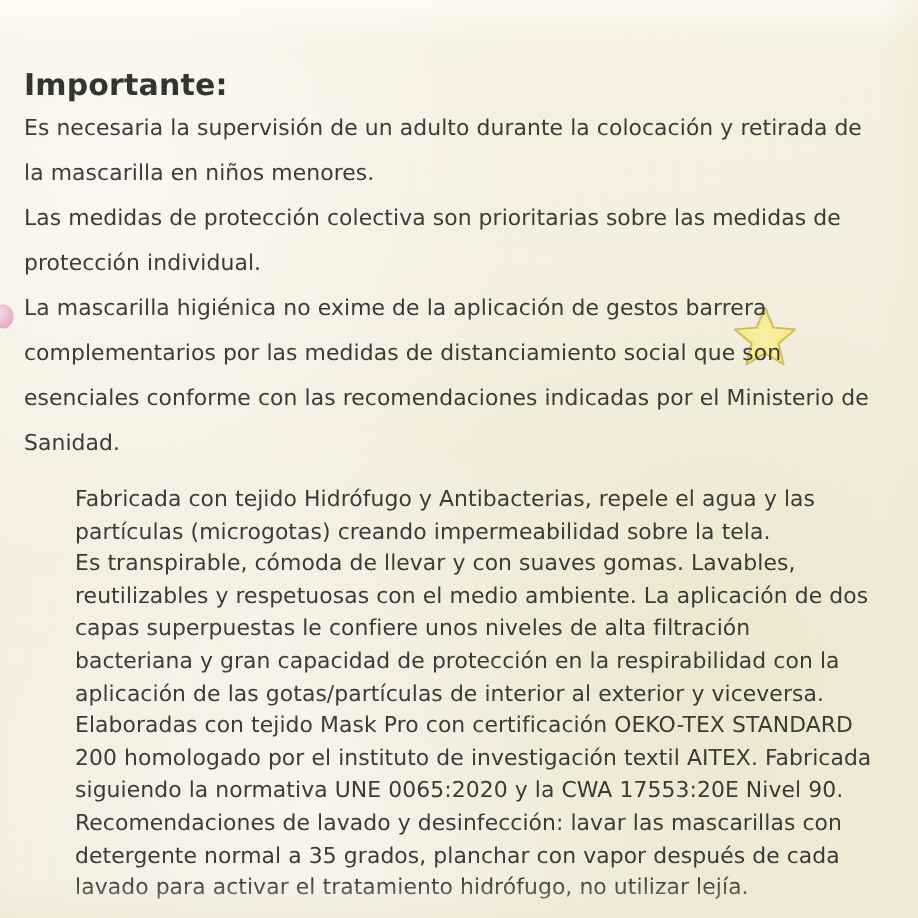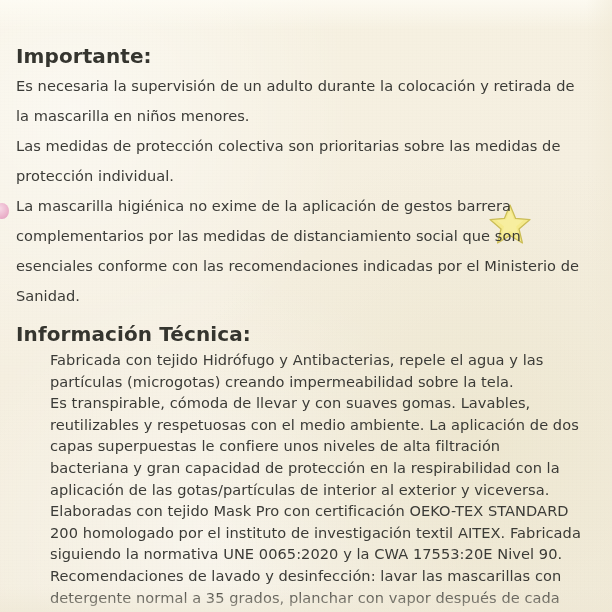--- a/index.html
+++ b/index.html
@@ -130,21 +130,20 @@
     <div class="section">
       <h2 class="heading">Importante:</h2>
       <p class="para">Es necesaria la supervisión de un adulto durante la colocación y retirada de la mascarilla en niños menores.</p>
       <p class="para">Las medidas de protección colectiva son prioritarias sobre las medidas de protección individual.</p>
       <p class="para">La mascarilla higiénica no exime de la aplicación de gestos barrera complementarios por las medidas de distanciamiento social que son esenciales conforme con las recomendaciones indicadas por el Ministerio de Sanidad.</p>
     </div>
 
     <div class="gap"></div>
 
     <div class="section tech-block">
-      <h2 class="heading">Información Técnica:</h2>
       <p class="para">Fabricada con tejido Hidrófugo y Antibacterias, repele el agua y las partículas (microgotas) creando impermeabilidad sobre la tela.</p>
       <p class="para">Es transpirable, cómoda de llevar y con suaves gomas. Lavables, reutilizables y respetuosas con el medio ambiente. La aplicación de dos capas superpuestas le confiere unos niveles de alta filtración bacteriana y gran capacidad de protección en la respirabilidad con la aplicación de las gotas/partículas de interior al exterior y viceversa.</p>
       <p class="para">Elaboradas con tejido Mask Pro con certificación OEKO-TEX STANDARD 200 homologado por el instituto de investigación textil AITEX. Fabricada siguiendo la normativa UNE 0065:2020 y la CWA 17553:20E Nivel 90.</p>
       <p class="para">Recomendaciones de lavado y desinfección: lavar las mascarillas con detergente normal a 35 grados, planchar con vapor después de cada lavado para activar el tratamiento hidrófugo, no utilizar lejía.</p>
     </div>
 
   </div>
 
   <div class="edge-fade-top"></div>
   <div class="edge-fade-right"></div>

